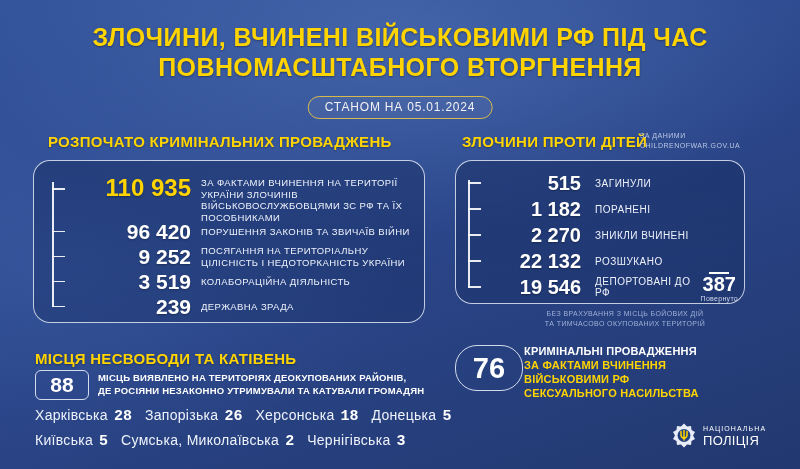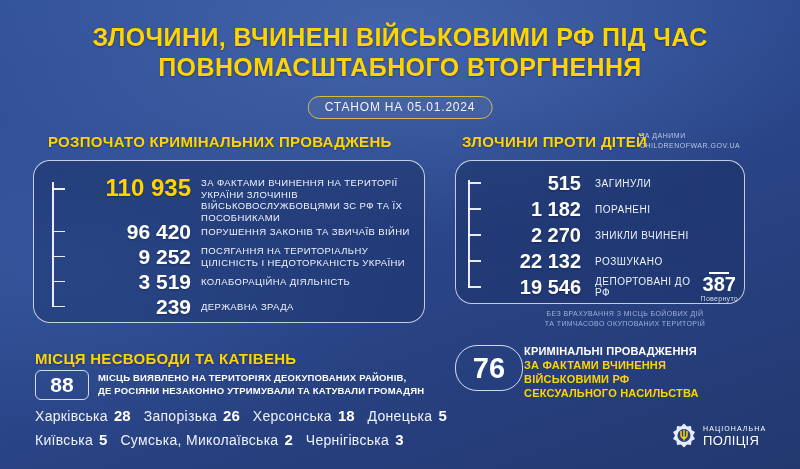--- a/index.html
+++ b/index.html
@@ -96,21 +96,21 @@
   }
   #pill-88 { left:35px; top:370px; width:54px; height:30px; font-size:21px; }
   #places-desc {
     position:absolute; left:98px; top:372px; width:335px;
     font-size:9.5px; line-height:12.5px; font-weight:bold; letter-spacing:.2px; color:#fff;
   }
   .regions { position:absolute; left:35px; top:407px; width:400px; }
   .reg-line { display:flex; align-items:baseline; margin-bottom:7px; }
   .reg { display:flex; align-items:baseline; margin-right:13px; white-space:nowrap; }
   .reg .rname { font-size:14px; letter-spacing:.3px; color:#eef2fb; }
-  .reg .rnum  { font-size:15px; font-weight:bold; color:#fff; margin-left:6px; }
+  .reg .rnum  { font-size:15px; font-weight:bold; color:#fff; margin-left:6px;font-family:Liberation Mono, monospace; }
 
   
   #pill-76 { left:455px; top:345px; width:68px; height:46px; font-size:29px; border-radius:22px; }
   #svblock {
     position:absolute; left:524px; top:344px; width:250px;
     font-size:11px; line-height:14px; font-weight:bold; letter-spacing:.2px;
   }
   #svblock .y { color:#ffd400; }
   #svblock .w { color:#fff; }
 

